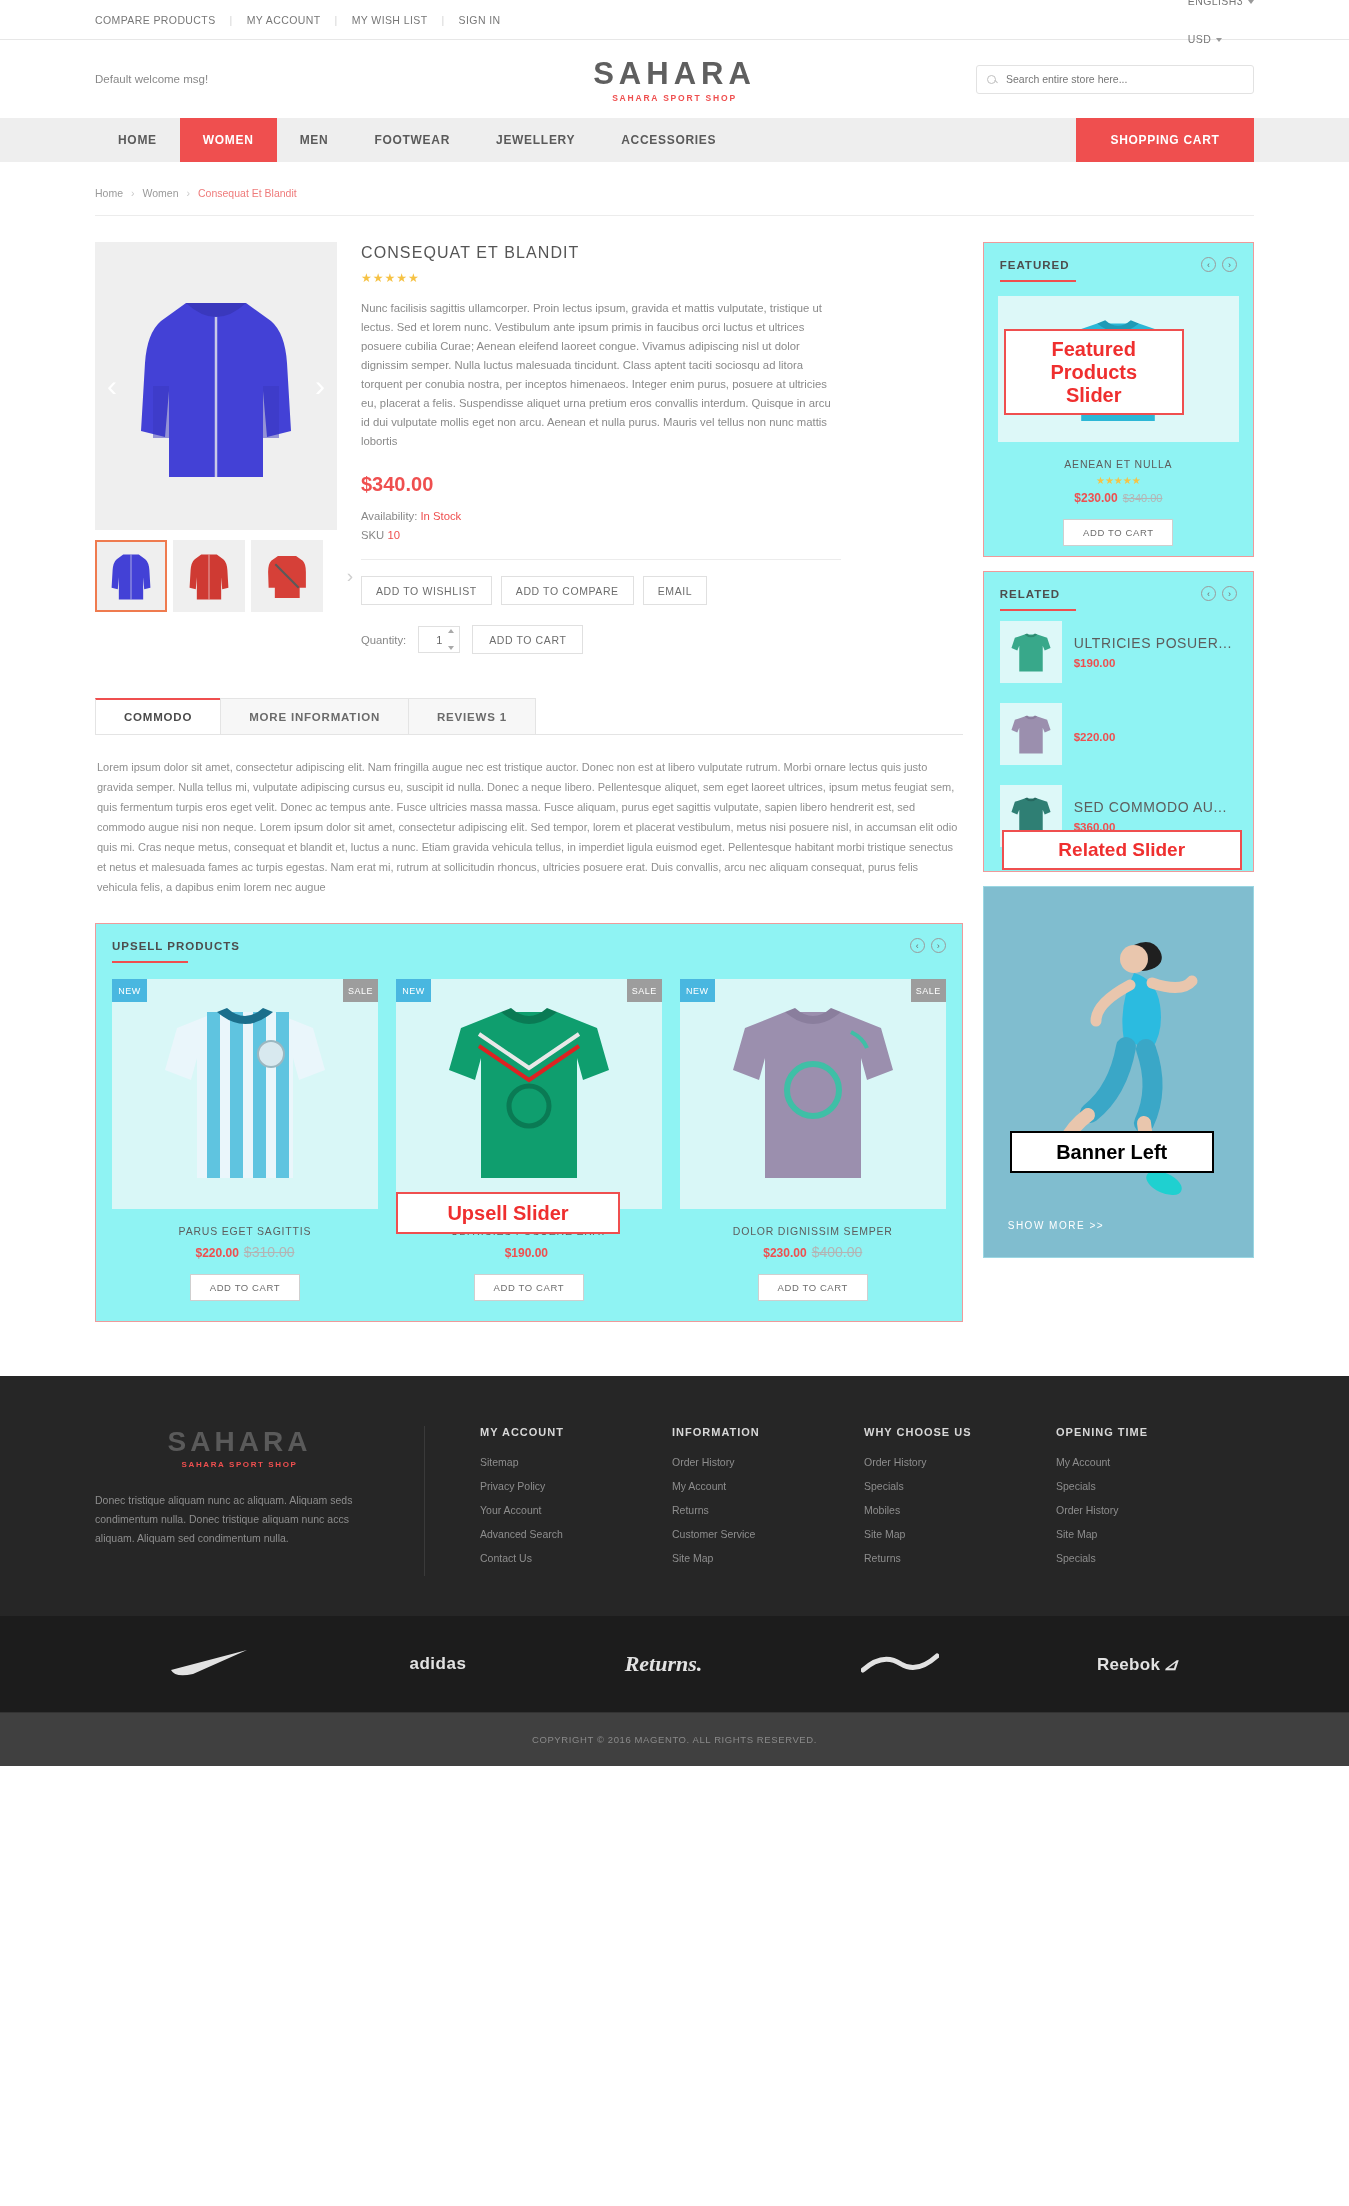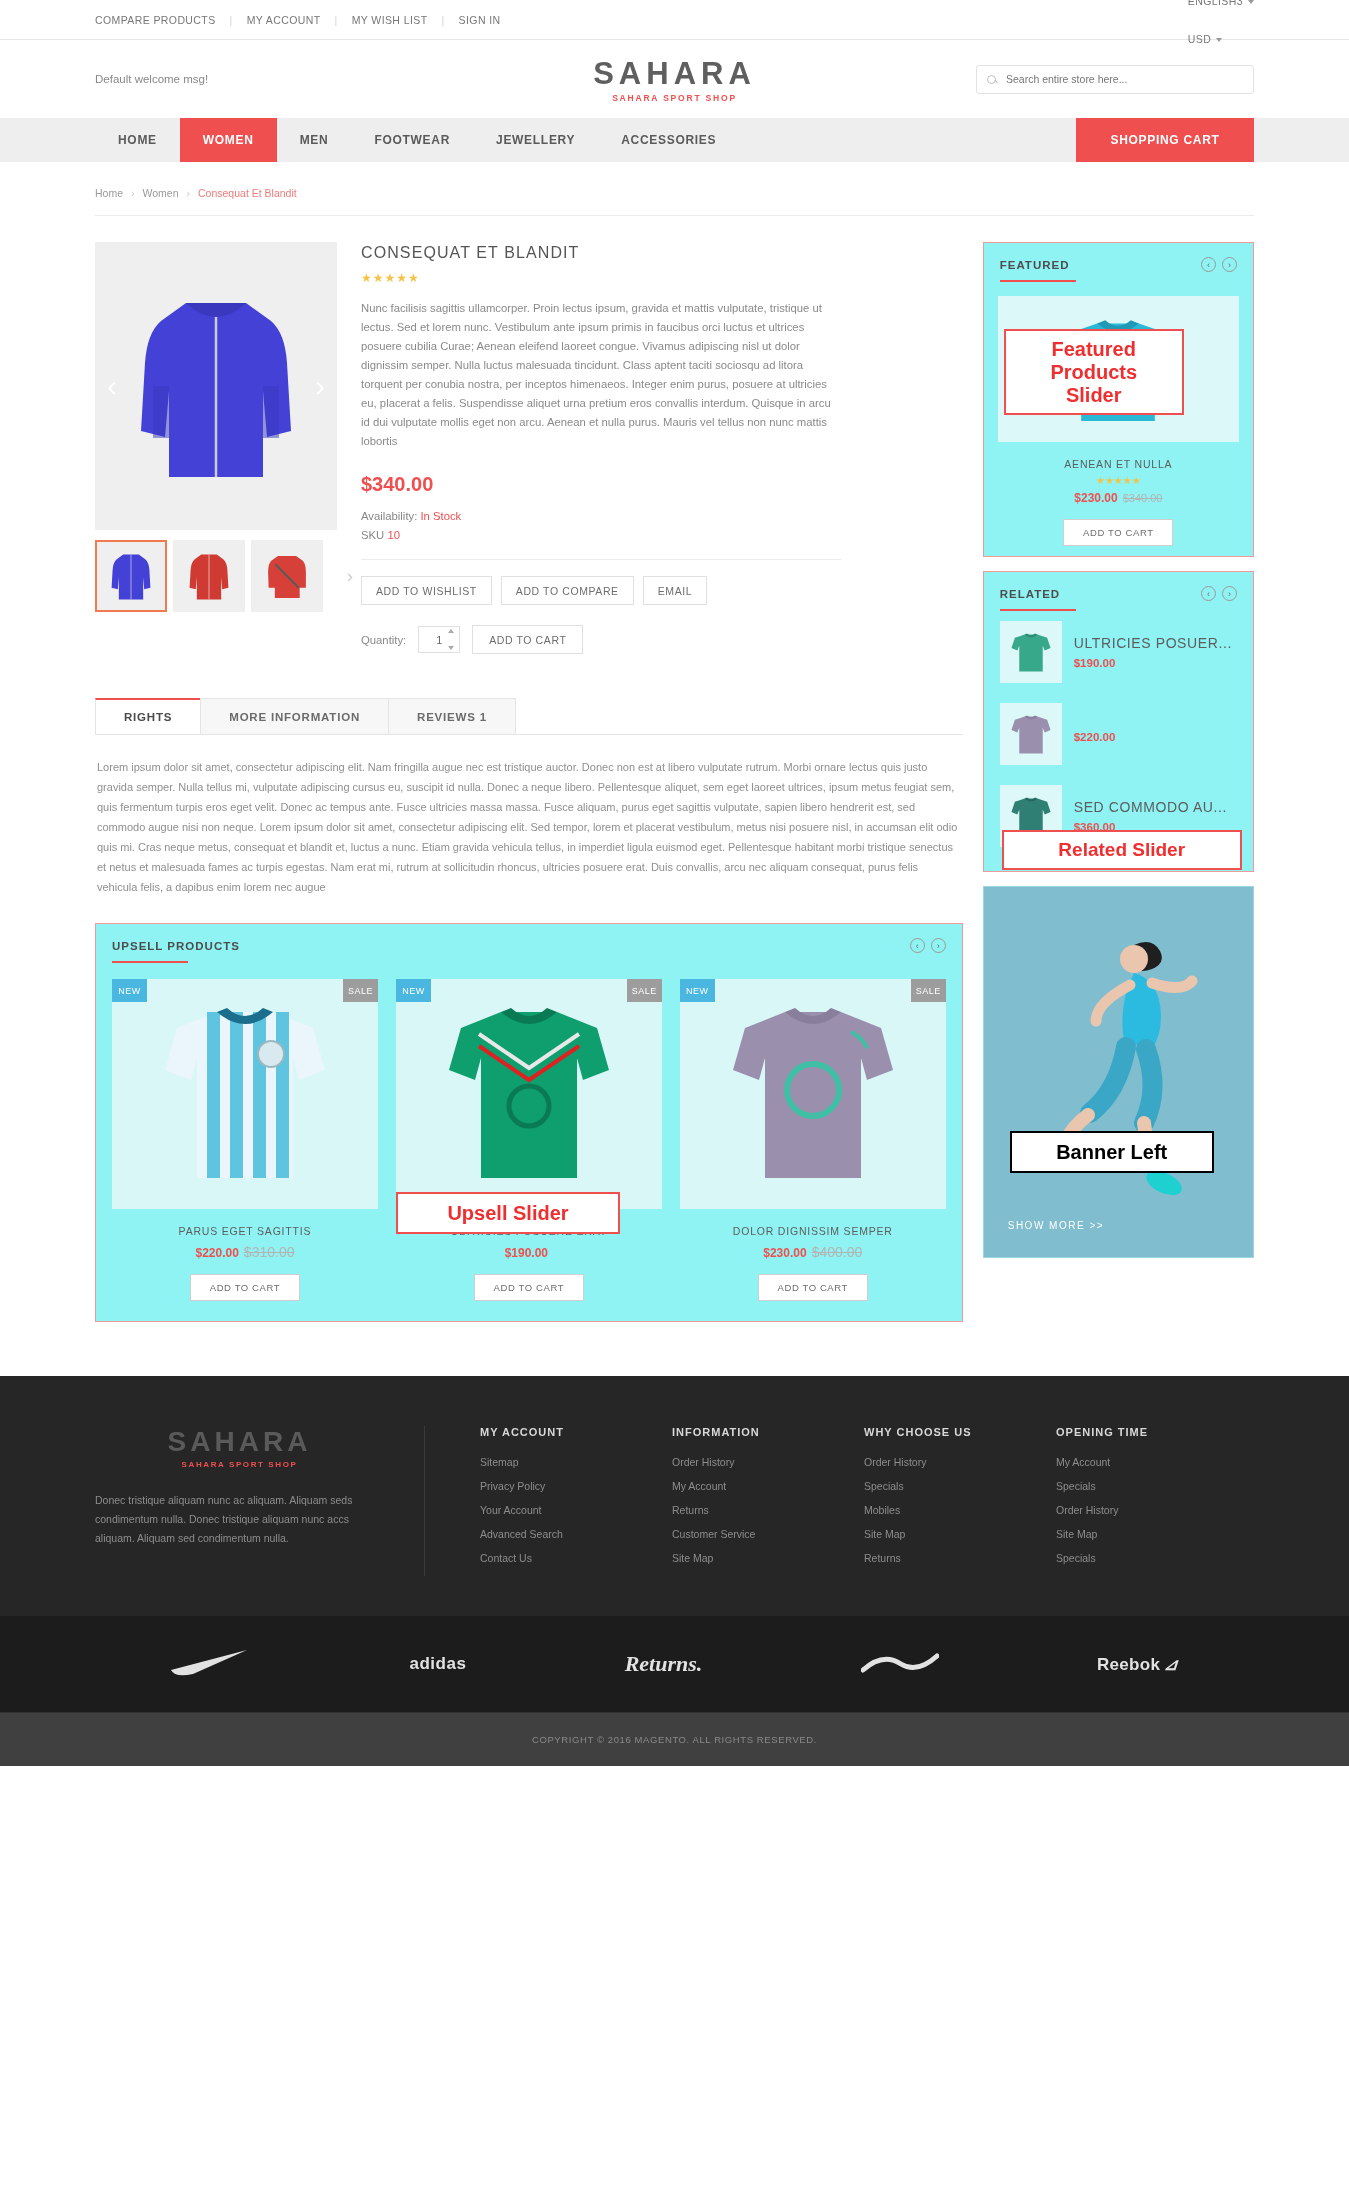--- a/index.html
+++ b/index.html
@@ -336,21 +336,21 @@
                 <i class="up"></i>
                 <i class="dn"></i>
               </span>
           </div>
           <button class="addcart">ADD TO CART</button>
         </div>
       </div>
     </div>
 
     <div class="tabs">
-      <div class="tab active">RIGHTS</div>
+      <div class="tab active">COMMODO</div>
       <div class="tab">MORE INFORMATION</div>
       <div class="tab">REVIEWS 1</div>
     </div>
     <div class="tabbody">Lorem ipsum dolor sit amet, consectetur adipiscing elit. Nam fringilla augue nec est tristique auctor. Donec non est at libero vulputate rutrum. Morbi ornare lectus quis justo gravida semper. Nulla tellus mi, vulputate adipiscing cursus eu, suscipit id nulla. Donec a neque libero. Pellentesque aliquet, sem eget laoreet ultrices, ipsum metus feugiat sem, quis fermentum turpis eros eget velit. Donec ac tempus ante. Fusce ultricies massa massa. Fusce aliquam, purus eget sagittis vulputate, sapien libero hendrerit est, sed commodo augue nisi non neque. Lorem ipsum dolor sit amet, consectetur adipiscing elit. Sed tempor, lorem et placerat vestibulum, metus nisi posuere nisl, in accumsan elit odio quis mi. Cras neque metus, consequat et blandit et, luctus a nunc. Etiam gravida vehicula tellus, in imperdiet ligula euismod eget. Pellentesque habitant morbi tristique senectus et netus et malesuada fames ac turpis egestas. Nam erat mi, rutrum at sollicitudin rhoncus, ultricies posuere erat. Duis convallis, arcu nec aliquam consequat, purus felis vehicula felis, a dapibus enim lorem nec augue</div>
 
     <div class="panel upsell">
       <div class="panel-head">
         <div class="panel-title">UPSELL PRODUCTS</div>
         <div class="navbtns">
           <div class="nbtn">‹</div>

